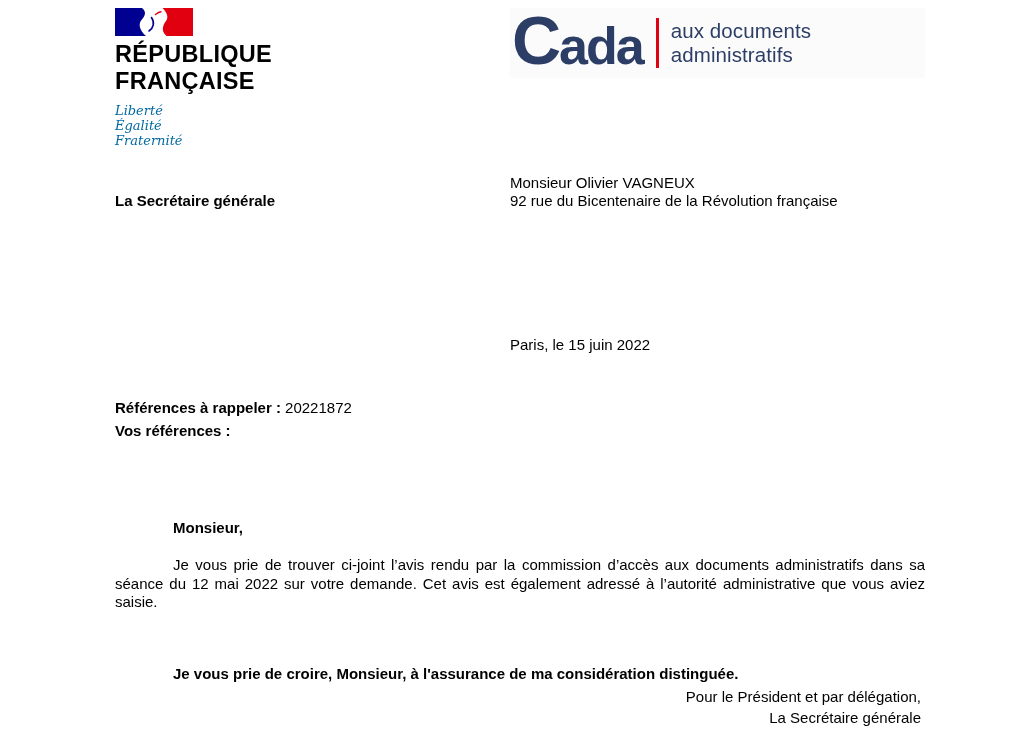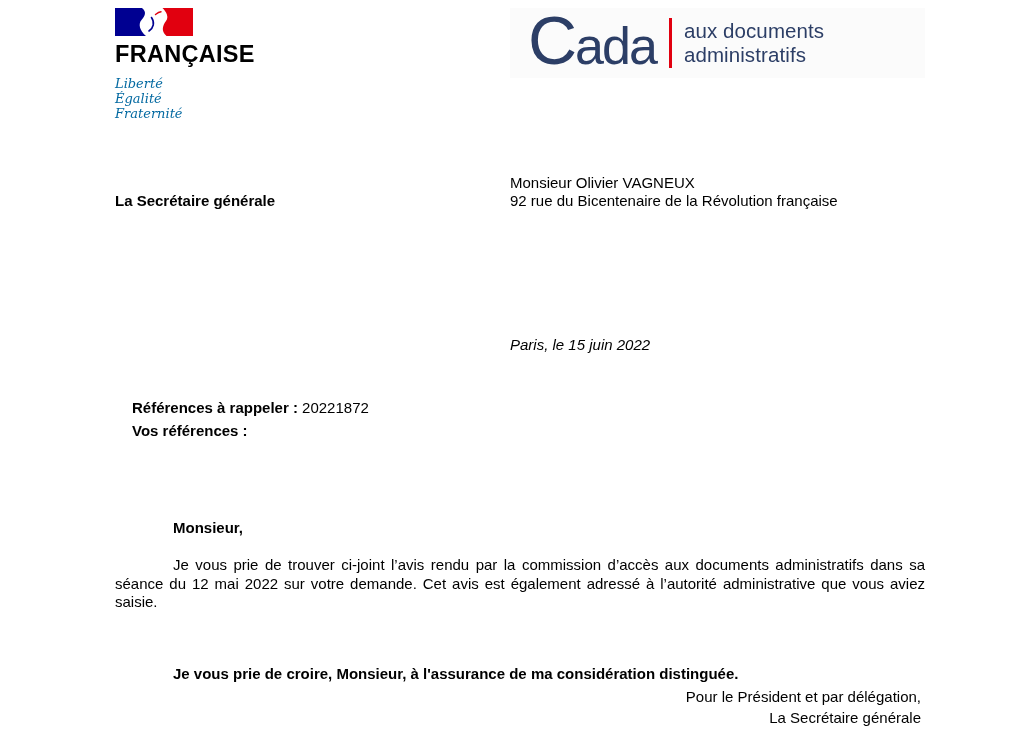--- a/index.html
+++ b/index.html
@@ -26,21 +26,21 @@
     font-style:italic;font-size:13px;line-height:15px;color:#0369a1;
   }
   
   .cada-logo{
     position:absolute;left:510px;top:8px;width:415px;height:70px;
     background:#fbfbfb;
     display:flex;align-items:center;
   }
   .cada-wordmark{
     white-space:nowrap;color:var(--navy,#2c3e66);
-    font-weight:normal;letter-spacing:-2px;margin-left:18px;
+    font-weight:bold;letter-spacing:-2px;margin-left:2px;
   }
   .cada-c{font-size:68px;line-height:60px;vertical-align:baseline;}
   .cada-rest{font-size:52px;vertical-align:baseline;}
   .cada-sep{
     width:3px;height:50px;background:var(--cada_red,#e1000f);
     margin-left:13px;margin-right:12px;flex:0 0 auto;align-self:center;
   }
   .cada-tagline{
     color:var(--navy,#2c3e66);font-size:20.5px;line-height:24.5px;
     letter-spacing:0.1px;
@@ -50,24 +50,23 @@
     position:absolute;left:115px;top:192px;
     font-weight:bold;font-size:15px;
   }
   .recipient{
     position:absolute;left:510px;top:174px;
     font-size:15px;line-height:18.4px;
   }
   .dateline{
     position:absolute;left:510px;top:336px;
     font-size:15px;
-    font-style:italic;
   }
   .references{
-    position:absolute;left:132px;top:397px;
+    position:absolute;left:115px;top:397px;
     font-size:15px;line-height:22.8px;
   }
   .references .lbl{font-weight:bold;}
   .references .val{font-weight:normal;}
   .salutation{position:absolute;left:115px;top:519px;width:810px;font-size:15px;text-indent:58px;font-weight:bold;}
   .paragraph{
     position:absolute;left:115px;top:556px;width:810px;
     font-size:15px;line-height:18.6px;
     text-align:justify;text-indent:58px;
   }
@@ -83,20 +82,21 @@
 <div class="page">
 
   <div class="rf-logo">
     <svg class="rf-flag" width="78" height="28" viewBox="0 0 78 28" xmlns="http://www.w3.org/2000/svg">
       <path d="M0 0 H27 C32 4 30 8 26.5 12 C23 16 24.5 22.5 31 28 H0 Z" fill="#000091"></path>
       <path d="M47.5 0 H78 V28 H51.5 C45.5 23 48 17 51 13 C54 9 51.5 4 47.5 0 Z" fill="#e1000f"></path>
       <path d="M34 23 C38.5 20 40 14.5 36.5 9.5" fill="none" stroke="#000091" stroke-width="1.6" stroke-linecap="round"></path>
       <path d="M40.5 6.5 C42.5 5 44.5 4 46 3.8" fill="none" stroke="#e1000f" stroke-width="1.4" stroke-linecap="round"></path>
     </svg>
     <div class="rf-title">
+      <div>RÉPUBLIQUE</div>
       <div>FRANÇAISE</div>
     </div>
     <div class="rf-motto">
       <div>Liberté</div>
       <div>Égalité</div>
       <div>Fraternité</div>
     </div>
   </div>
 
   <div class="cada-logo">

